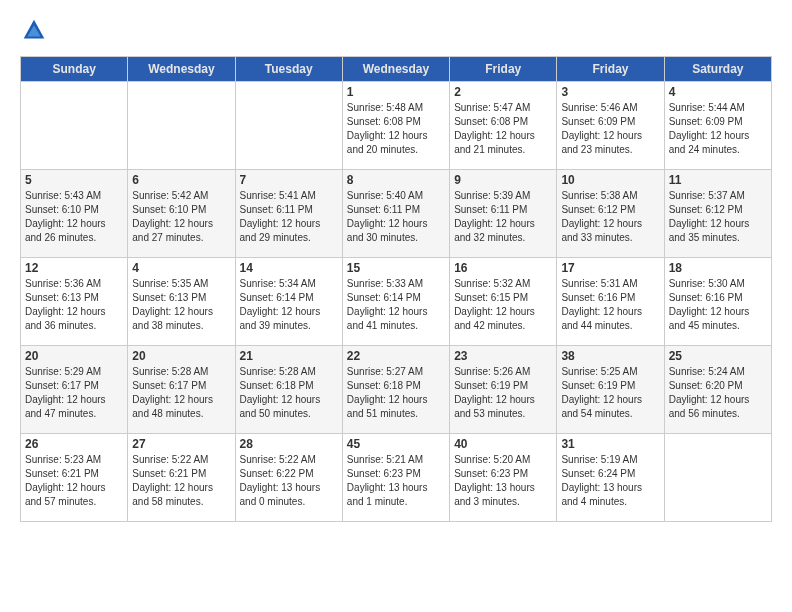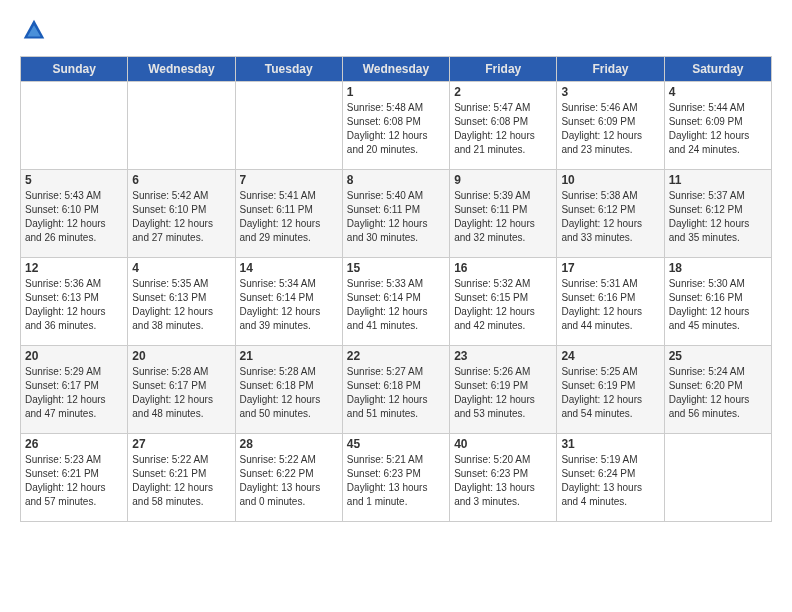--- a/index.html
+++ b/index.html
@@ -219,21 +219,21 @@
           </td>
           <td>
             <div class="day-num">22</div>
             <div class="day-info">Sunrise: 5:27 AM<br>Sunset: 6:18 PM<br>Daylight: 12 hours<br>and 51 minutes.</div>
           </td>
           <td>
             <div class="day-num">23</div>
             <div class="day-info">Sunrise: 5:26 AM<br>Sunset: 6:19 PM<br>Daylight: 12 hours<br>and 53 minutes.</div>
           </td>
           <td>
-            <div class="day-num">24</div>
+            <div class="day-num">38</div>
             <div class="day-info">Sunrise: 5:25 AM<br>Sunset: 6:19 PM<br>Daylight: 12 hours<br>and 54 minutes.</div>
           </td>
           <td>
             <div class="day-num">25</div>
             <div class="day-info">Sunrise: 5:24 AM<br>Sunset: 6:20 PM<br>Daylight: 12 hours<br>and 56 minutes.</div>
           </td>
         </tr>
         <tr>
           <td>
             <div class="day-num">26</div>

